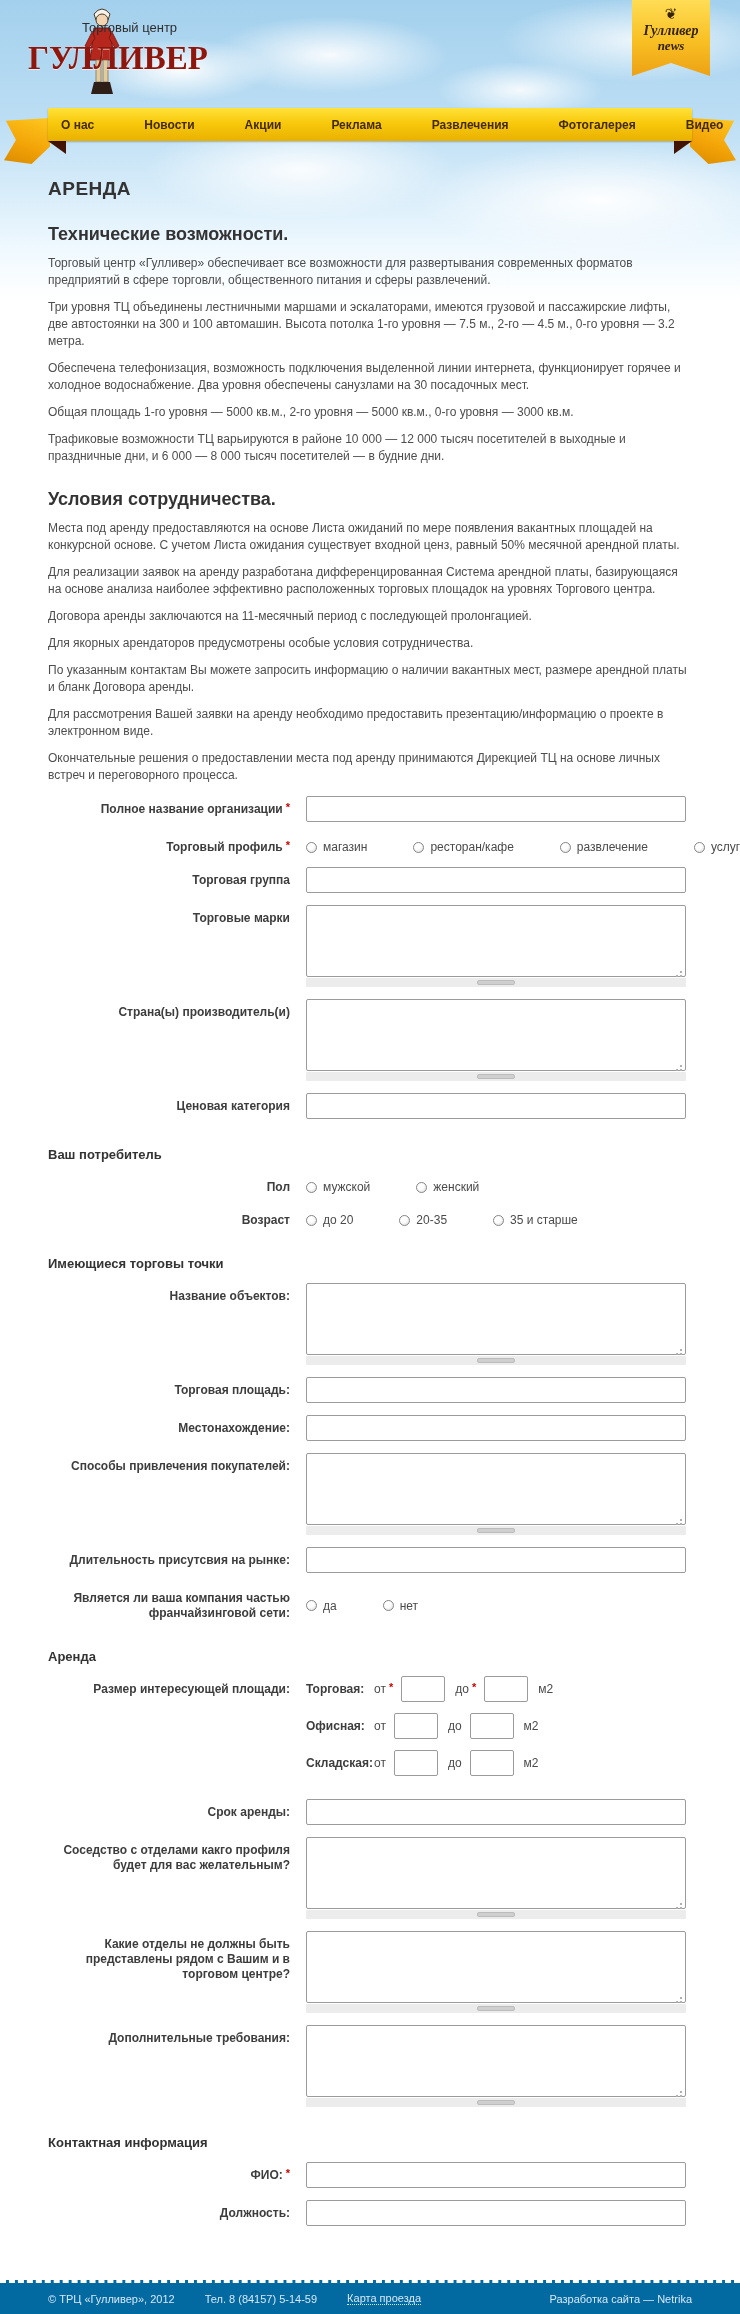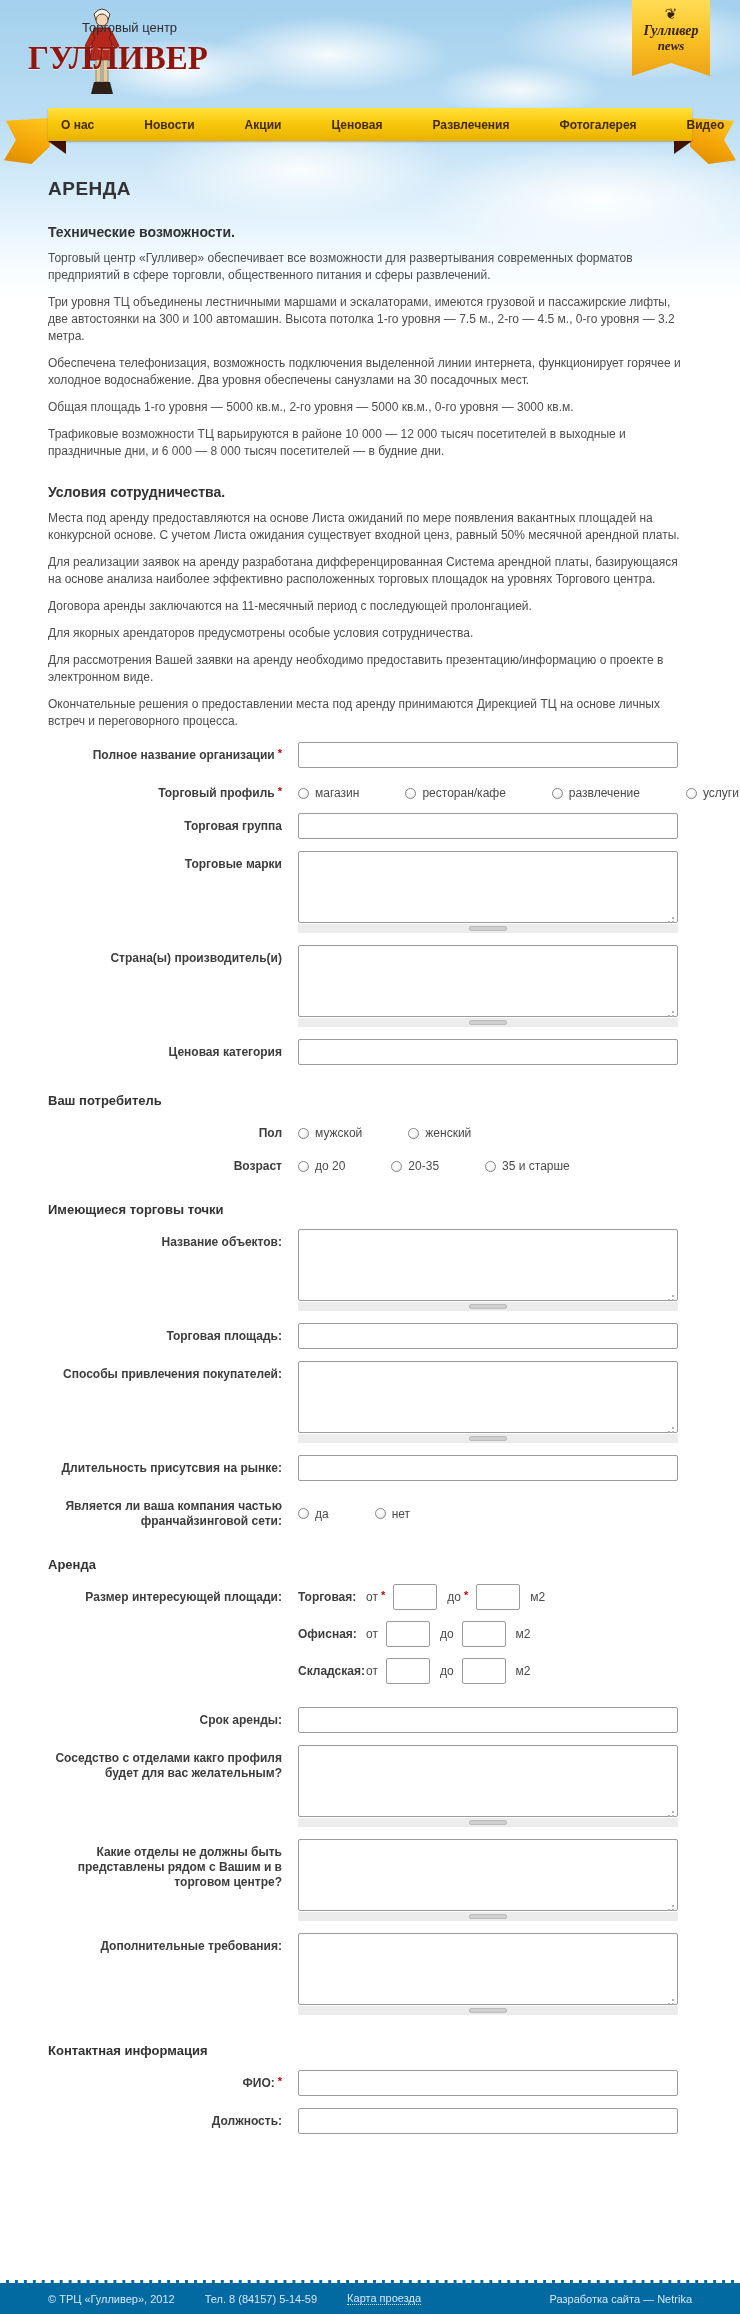--- a/index.html
+++ b/index.html
@@ -55,26 +55,26 @@
   .tail { position:absolute; top:10px; width:46px; height:46px; background:linear-gradient(200deg,#ffc81f 0%, #f2a206 60%, #d98a00 100%); }
   .tail-left  { left:4px;  clip-path:polygon(100% 0, 100% 62%, 60% 100%, 0 92%, 26% 48%, 4% 6%); }
   .tail-right { right:4px; clip-path:polygon(0 0, 0 62%, 40% 100%, 100% 92%, 74% 48%, 96% 6%); }
   .fold { position:absolute; top:33px; width:18px; height:13px; background:#431404; }
   .fold-left  { left:48px;  clip-path:polygon(0 0, 100% 0, 100% 100%); }
   .fold-right { right:48px; clip-path:polygon(0 0, 100% 0, 0 100%); }
 
   
   .content { position:absolute; top:164px; left:0; width:740px; padding:0 48px; }
   h1.page-title { margin-top:14px; font-size:19px; font-weight:bold; color:#333333; letter-spacing:.5px; }
-  h2.sec { margin-top:24px; font-size:14px; font-weight:bold; color:#333333; }
+  h2.sec { margin-top:24px; font-size:18px; font-weight:bold; color:#333333; }
   p.para { margin-top:10px; font-size:12px; line-height:17px; color:#4d4d4d; }
 
   
   .fsec { margin-top:28px; font-size:13px; font-weight:bold; color:#333333; }
-  .frow { display:flex; margin-top:12px; }
+  .frow { display:flex; margin-top:12px;margin-left:8px; }
   .flabel { width:250px; padding-right:16px; padding-top:6px; text-align:right; font-size:12px; font-weight:bold; color:#3d3d3d; line-height:15px; }
   .fctrl { width:380px; }
   .ti { width:100%; height:26px; border:1px solid #9b9b9b; border-radius:2px; background:#fff; padding:0 6px; font:12px "Liberation Sans", sans-serif; color:#333; }
   .ta-wrap { position:relative; }
   .ta { display:block; width:100%; height:72px; border:1px solid #9b9b9b; border-radius:2px; background:#fff; resize:none; font:12px "Liberation Sans", sans-serif; color:#333; padding:4px 6px; }
   .grip { position:absolute; right:4px; bottom:14px; width:2px; height:2px; background:#b0b0b0;
           box-shadow:-4px 4px 0 #b0b0b0, 0 4px 0 #b0b0b0; }
   .sb { position:relative; height:9px; margin-top:1px; background:#ececec; border-radius:1px; cursor:pointer; }
   .sb-thumb { position:absolute; top:2px; left:50%; transform:translateX(-50%); width:38px; height:5px; background:#cfcfcf; border:1px solid #bcbcbc; border-radius:2px; }
   .req { color:#cc0000; font-size:11px; position:relative; top:-2px; margin-left:3px; font-weight:bold; }
@@ -130,21 +130,21 @@
 
   <div class="navwrap">
     <div class="tail tail-left"></div>
     <div class="tail tail-right"></div>
     <div class="fold fold-left"></div>
     <div class="fold fold-right"></div>
     <div class="navbar">
       <div class="nav-item">О нас</div>
       <div class="nav-item">Новости</div>
       <div class="nav-item">Акции</div>
-      <div class="nav-item">Ценовая</div>
+      <div class="nav-item">Реклама</div>
       <div class="nav-item">Развлечения</div>
       <div class="nav-item">Фотогалерея</div>
       <div class="nav-item">Видео</div>
       <div class="nav-item">Реклама</div>
       <div class="nav-item active">Аренда</div>
 
     </div>
   </div>
 
   <div class="content">
@@ -155,20 +155,21 @@
     <p class="para">Три уровня ТЦ объединены лестничными маршами и эскалаторами, имеются грузовой и пассажирские лифты, две автостоянки на 300 и 100 автомашин. Высота потолка 1-го уровня — 7.5 м., 2-го — 4.5 м., 0-го уровня — 3.2 метра.</p>
     <p class="para">Обеспечена телефонизация, возможность подключения выделенной линии интернета, функционирует горячее и холодное водоснабжение. Два уровня обеспечены санузлами на 30 посадочных мест.</p>
     <p class="para">Общая площадь 1-го уровня — 5000 кв.м., 2-го уровня — 5000 кв.м., 0-го уровня — 3000 кв.м.</p>
     <p class="para">Трафиковые возможности ТЦ варьируются в районе 10 000 — 12 000 тысяч посетителей в выходные и праздничные дни, и 6 000 — 8 000 тысяч посетителей — в будние дни.</p>
 
     <h2 class="sec">Условия сотрудничества.</h2>
     <p class="para">Места под аренду предоставляются на основе Листа ожиданий по мере появления вакантных площадей на конкурсной основе. С учетом Листа ожидания существует входной ценз, равный 50% месячной арендной платы.</p>
     <p class="para">Для реализации заявок на аренду разработана дифференцированная Система арендной платы, базирующаяся на основе анализа наиболее эффективно расположенных торговых площадок на уровнях Торгового центра.</p>
     <p class="para">Договора аренды заключаются на 11-месячный период с последующей пролонгацией.</p>
     <p class="para">Для якорных арендаторов предусмотрены особые условия сотрудничества.</p>
+    <p class="para">По указанным контактам Вы можете запросить информацию о наличии вакантных мест, размере арендной платы и бланк Договора аренды.</p>
     <p class="para">Для рассмотрения Вашей заявки на аренду необходимо предоставить презентацию/информацию о проекте в электронном виде.</p>
     <p class="para">Окончательные решения о предоставлении места под аренду принимаются Дирекцией ТЦ на основе личных встреч и переговорного процесса.</p>
 
 
     <div class="frow">
       <div class="flabel"><span>Полное название организации</span><span class="req">*</span></div>
       <div class="fctrl"><input class="ti" type="text" style=""></div>
     </div>
 
     <div class="frow">
@@ -270,20 +271,24 @@
             <div class="sb-thumb"></div>
           </div>
       </div>
     </div>
 
     <div class="frow">
       <div class="flabel">Торговая площадь:</div>
       <div class="fctrl"><input class="ti" type="text" style=""></div>
     </div>
 
+    <div class="frow">
+      <div class="flabel">Местонахождение:</div>
+      <div class="fctrl"><input class="ti" type="text" style=""></div>
+    </div>
 
     <div class="frow">
       <div class="flabel">Способы привлечения покупателей:</div>
       <div class="fctrl ta-wrap">
         <textarea class="ta" style=""></textarea>
         <div class="grip"></div>
         <div class="sb">
             <div class="sb-thumb"></div>
           </div>
       </div>

